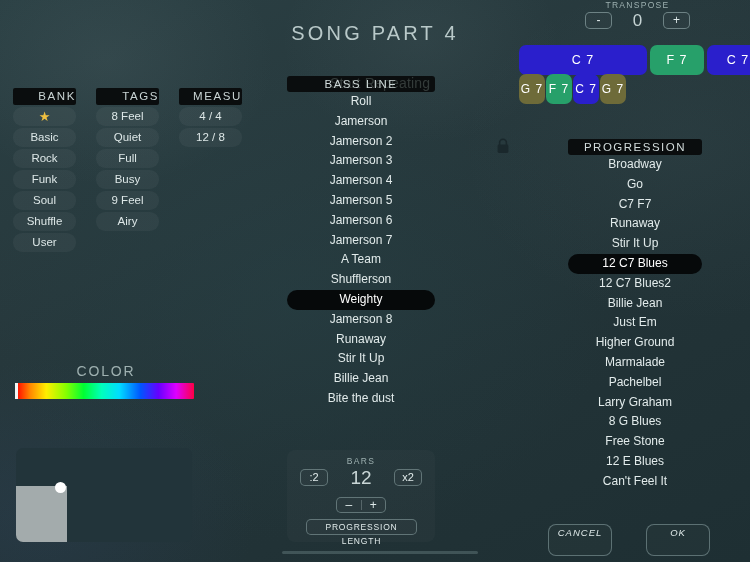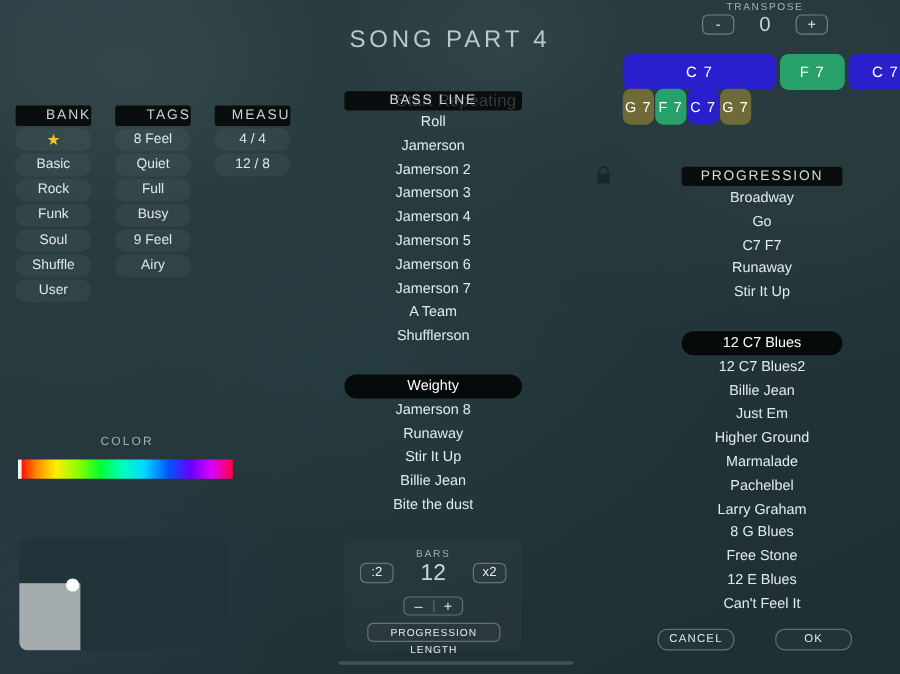--- a/index.html
+++ b/index.html
@@ -106,36 +106,36 @@
     border-radius: 3px;
   }
   .list .litem {
     height: 19.8px; line-height: 19.8px;
     text-align: center;
     font-size: 12px;
     color: #e2ebeb;
     border-radius: 10px;
     white-space: nowrap;
   }
-  .list .litem.sel { background: #06090a; color: #ffffff; margin-top: 22px; }
+  .list .litem.sel { background: #06090a; color: #ffffff; }
 
   #bassline-list { left: 287px; top: 76px; width: 148px; }
   #progression-list { left: 568px; top: 139px; width: 134px; }
 
   #ghost-text {
     position: absolute; left: 330px; top: 75px;
     font-size: 14px; color: rgba(150,165,160,0.30);
     letter-spacing: 0.2px;
     pointer-events: none;
   }
 
   
   #color-label {
     position: absolute; left: 0; top: 363px; width: 212px; text-align: center;
-    font-size: 10px; letter-spacing: 1.8px; color: #9fb1b1;
+    font-size: 14px; letter-spacing: 1.8px; color: #9fb1b1;
   }
   #hue-bar {
     position: absolute; left: 16px; top: 383px; width: 178px; height: 16px;
     background: linear-gradient(to right,
       #ff0000 0%, #ff8800 8%, #ffee00 17%, #88ff00 28%,
       #00ff33 38%, #00ffbb 48%, #00ddff 58%, #0055ff 70%,
       #6600ff 80%, #dd00ff 90%, #ff0044 100%);
     border-radius: 1px;
   }
   #hue-handle {
@@ -199,26 +199,27 @@
 
   
   #bottom-scroll {
     position: absolute; left: 282px; top: 551px; width: 196px; height: 3px;
     background: rgba(160,185,185,0.26);
     border-radius: 2px;
   }
 
   
   .footbtn {
-    position: absolute; height: 18px; line-height: 16px;
+    position: absolute; height: 32px; line-height: 16px;
     border: 1px solid rgba(175,200,200,0.42);
     border-radius: 8px;
     font-size: 9.5px; letter-spacing: 1px;
     color: #dfe9e9; text-align: center;
     background: rgba(255,255,255,0.02);
+    font-style: italic;
   }
   #cancel-button { left: 548px; top: 524px; width: 64px; }
   #ok-button { left: 646px; top: 524px; width: 64px; }
 </style>
 </head>
 <body>
 
 <div id="app">
 
   <div id="song-title">SONG PART 4</div>

